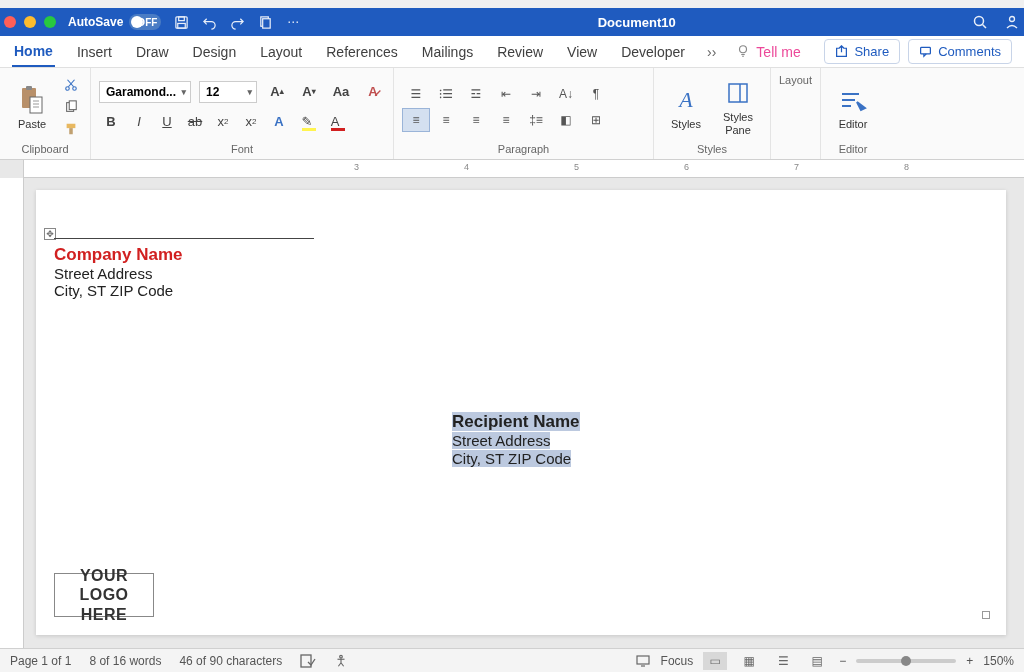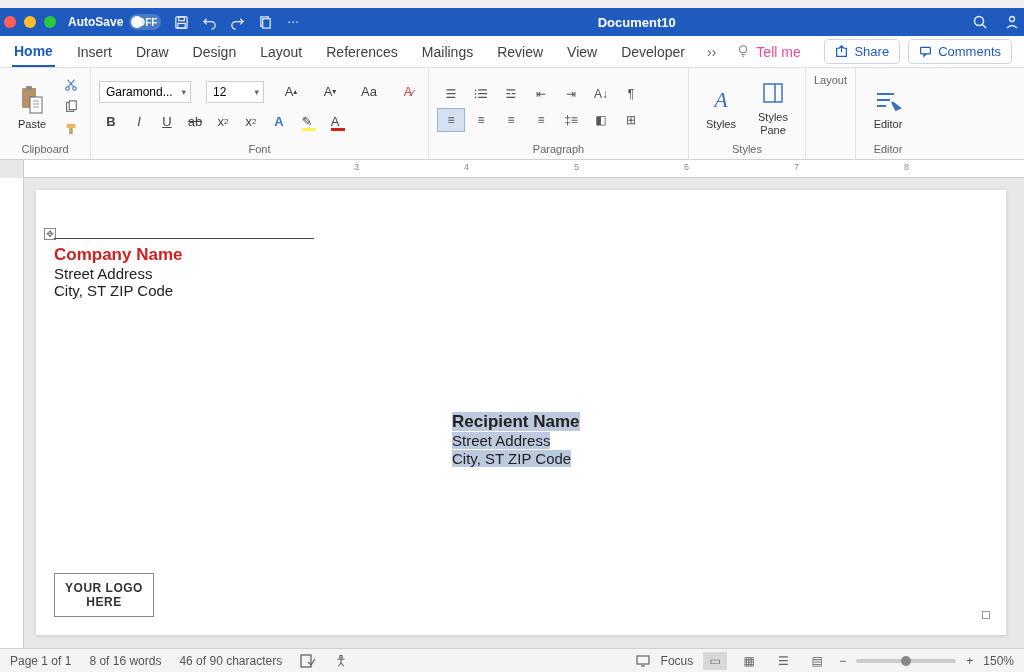--- a/index.html
+++ b/index.html
@@ -32,21 +32,21 @@
 
 
 .ribbon { background: #fafafa; height: 92px; display: flex; border-bottom: 1px solid #d0d0d0; }
 .ribbon-group { display: flex; flex-direction: column; border-right: 1px solid #e4e4e4; padding: 4px 8px 0; }
 .ribbon-group-content { flex: 1; display: flex; align-items: center; gap: 4px; }
 .ribbon-group-label { text-align: center; font-size: 11px; color: #666; padding: 2px 0 4px; }
 .big-btn { display: flex; flex-direction: column; align-items: center; justify-content: center; padding: 4px 8px; font-size: 11px; color: #333; gap: 2px; }
 .big-icon { width: 32px; height: 32px; display: flex; align-items: center; justify-content: center; font-size: 20px; }
 .small-btn-col { display: flex; flex-direction: column; gap: 2px; }
 .small-btn { width: 22px; height: 20px; display: flex; align-items: center; justify-content: center; font-size: 13px; color: #444; }
-.font-row { display: flex; gap: 15px; align-items: center; }
+.font-row { display: flex; gap: 8px; align-items: center; font-weight: bold; }
 .font-combo { border: 1px solid #ccc; background: white; height: 22px; padding: 0 18px 0 6px; font-size: 12px; position: relative; display: flex; align-items: center; }
 .font-combo::after { content: "▾"; position: absolute; right: 4px; font-size: 9px; color: #666; }
 .format-row { display: flex; gap: 4px; align-items: center; margin-top: 4px; }
 .fmt-btn { width: 24px; height: 22px; display: flex; align-items: center; justify-content: center; font-size: 13px; color: #444; }
 .fmt-btn.bold { font-weight: bold; }
 .fmt-btn.italic { font-style: italic; }
 .fmt-btn.underline { text-decoration: underline; }
 .color-bar { width: 14px; height: 3px; display: block; }
 .para-grid { display: grid; grid-template-columns: repeat(7, 28px); grid-template-rows: 24px 24px; gap: 2px; }
 .para-btn { display: flex; align-items: center; justify-content: center; font-size: 12px; color: #555; }
@@ -63,21 +63,21 @@
 .vruler { width: 24px; background: white; border-right: 1px solid #ccc; }
 .page-wrap { flex: 1; padding: 12px 0 0 12px; overflow: auto; }
 .page { background: white; width: 970px; height: 445px; box-shadow: 0 1px 4px rgba(0,0,0,0.15); position: relative; padding: 38px 18px 12px; font-family: Garamond, Georgia, serif; }
 .anchor-icon { position: absolute; left: 8px; top: 38px; width: 12px; height: 12px; border: 1px solid #888; font-size: 9px; display: flex; align-items: center; justify-content: center; color: #666; }
 .sender-block { position: absolute; left: 18px; top: 48px; width: 260px; border-top: 1px solid #444; padding-top: 6px; }
 .company-name { color: #d12020; font-weight: bold; font-size: 17px; }
 .addr-line { font-size: 15px; color: #222; }
 .recipient-block { position: absolute; left: 416px; top: 222px; }
 .recipient-name { font-weight: bold; font-size: 17px; color: #222; }
 .selected { background: #bcc9df; }
-.logo-box { position: absolute; left: 18px; bottom: 18px; width: 100px; height: 44px; border: 1px solid #888; display: flex; align-items: center; justify-content: center; font-size: 12px; font-weight: 700; letter-spacing: 0.5px; color: #333; text-align: center; line-height: 1.2; font-family: Arial, sans-serif; }
+.logo-box { position: absolute; left: 18px; bottom: 18px; width: 100px; height: 44px; border: 1px solid #888; display: flex; align-items: center; justify-content: center; font-size: 16px; font-weight: 700; letter-spacing: 0.5px; color: #333; text-align: center; line-height: 1.2; font-family: Arial, sans-serif; }
 .corner-mark { position: absolute; right: 16px; bottom: 16px; width: 8px; height: 8px; border: 1px solid #999; }
 
 
 .statusbar { height: 24px; background: #f4f4f4; border-top: 1px solid #d0d0d0; display: flex; align-items: center; padding: 0 10px; font-size: 12px; color: #555; gap: 18px; }
 .status-right { margin-left: auto; display: flex; align-items: center; gap: 10px; }
 .view-btn { width: 24px; height: 18px; display: flex; align-items: center; justify-content: center; color: #666; }
 .view-btn.active { background: #d8d8d8; }
 .zoom-slider { width: 100px; height: 4px; background: #ccc; border-radius: 2px; position: relative; }
 .zoom-thumb { position: absolute; width: 10px; height: 10px; background: #888; border-radius: 50%; top: -3px; left: 45px; }
 

